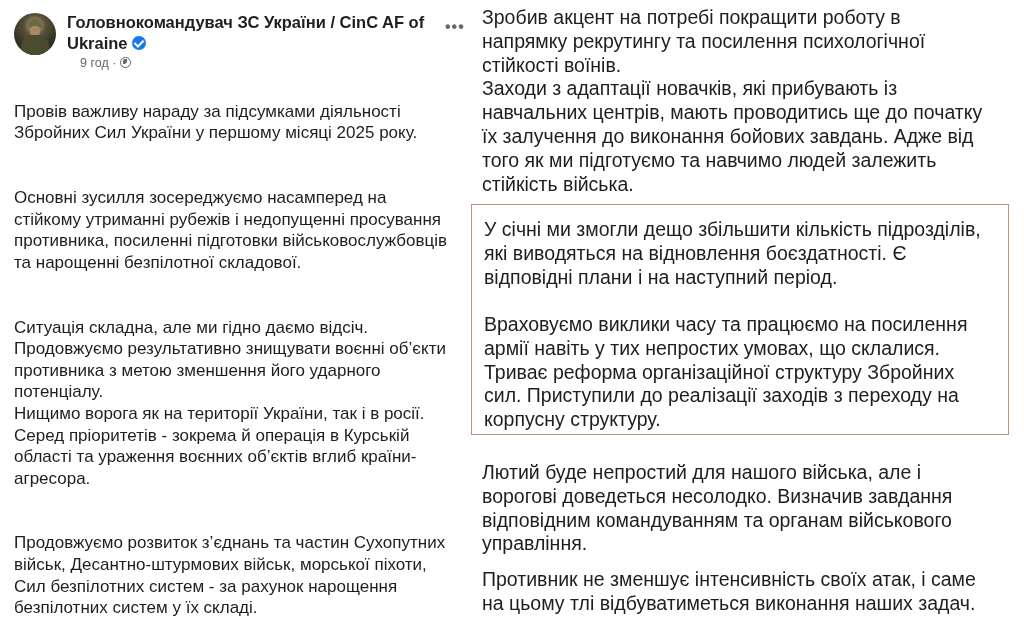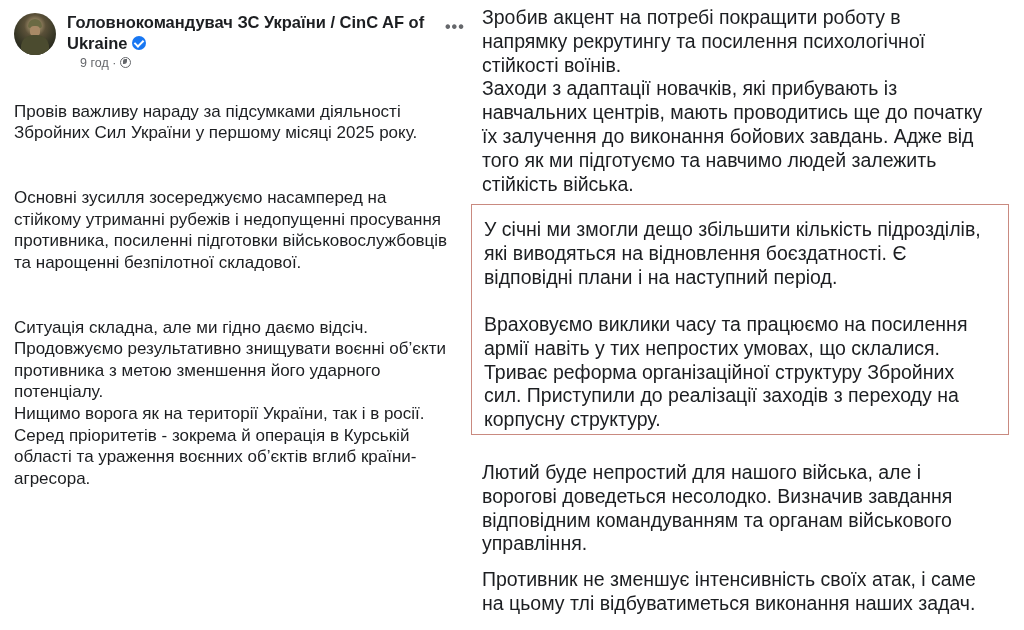--- a/index.html
+++ b/index.html
@@ -86,20 +86,24 @@
 противника, посиленні підготовки військовослужбовців
 та нарощенні безпілотної складової.</div>
     <div class="para">Ситуація складна, але ми гідно даємо відсіч.
 Продовжуємо результативно знищувати воєнні об’єкти
 противника з метою зменшення його ударного
 потенціалу.
 Нищимо ворога як на території України, так і в росії.
 Серед пріоритетів - зокрема й операція в Курській
 області та ураження воєнних об’єктів вглиб країни-
 агресора.</div>
+    <div class="para">Продовжуємо розвиток з’єднань та частин Сухопутних
+військ, Десантно-штурмових військ, морської піхоти,
+Сил безпілотних систем - за рахунок нарощення
+безпілотних систем у їх складі.</div>
     
   </div>
 </div>
 
 <div class="right-col">
   <div class="right-text right-top">Зробив акцент на потребі покращити роботу в
 напрямку рекрутингу та посилення психологічної
 стійкості воїнів.
 Заходи з адаптації новачків, які прибувають із
 навчальних центрів, мають проводитись ще до початку

